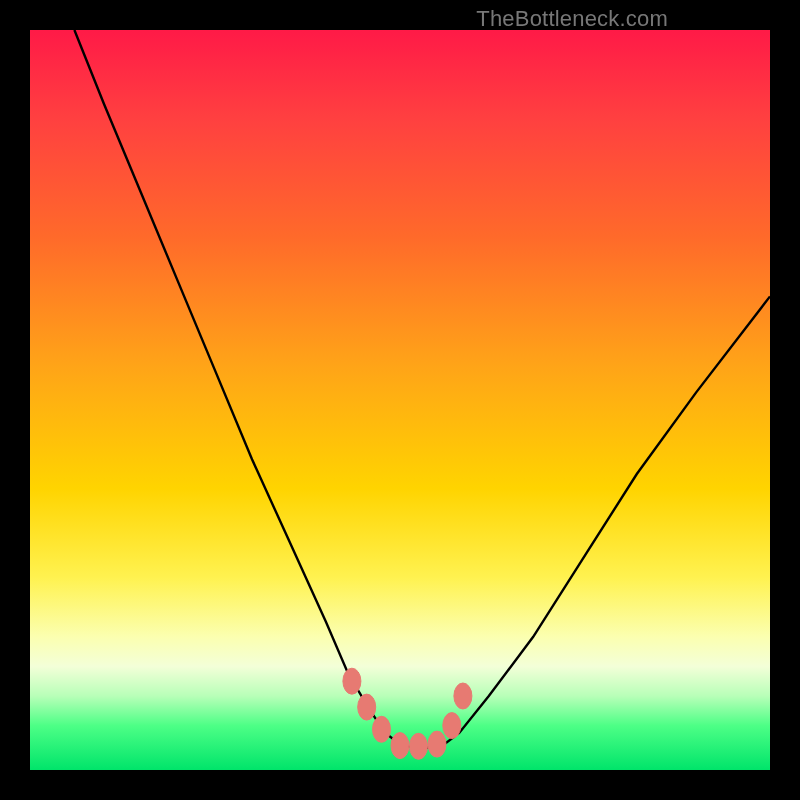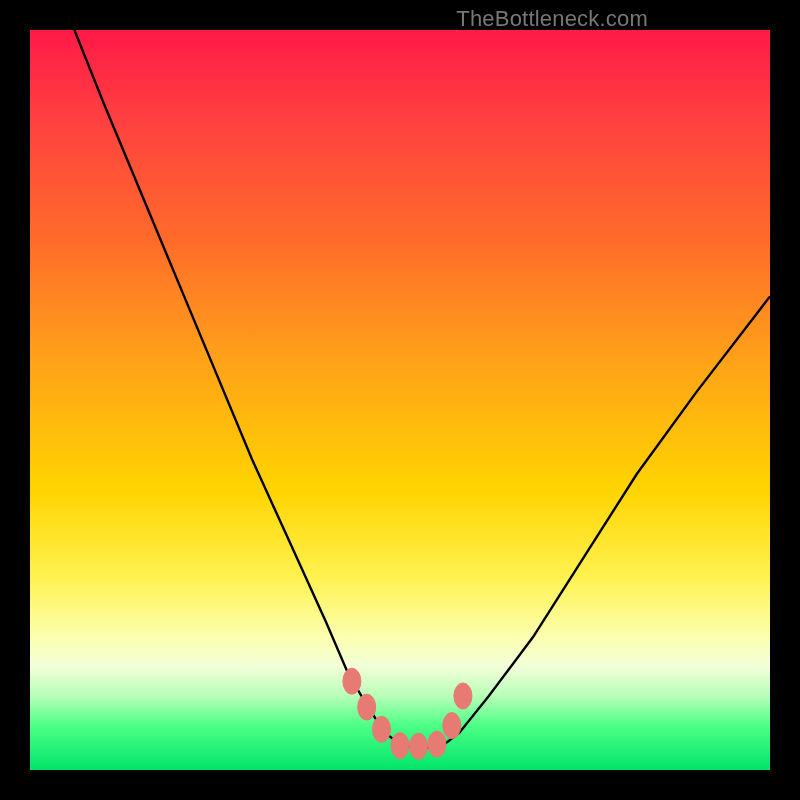--- a/index.html
+++ b/index.html
@@ -9,20 +9,21 @@
     height: 800px;
     overflow: hidden;
     background: #000;
     font-family: Arial, Helvetica, sans-serif;
   }
   .frame {
     position: relative;
     width: 660px;
     height: 800px;
     background: #000;
+    padding-left: 20px;
   }
   .plot {
     position: absolute;
     left: 30px;
     top: 30px;
     width: 740px;
     height: 740px;
     background: linear-gradient(to bottom,
       #ff1a47 0%,
       #ff4040 12%,

